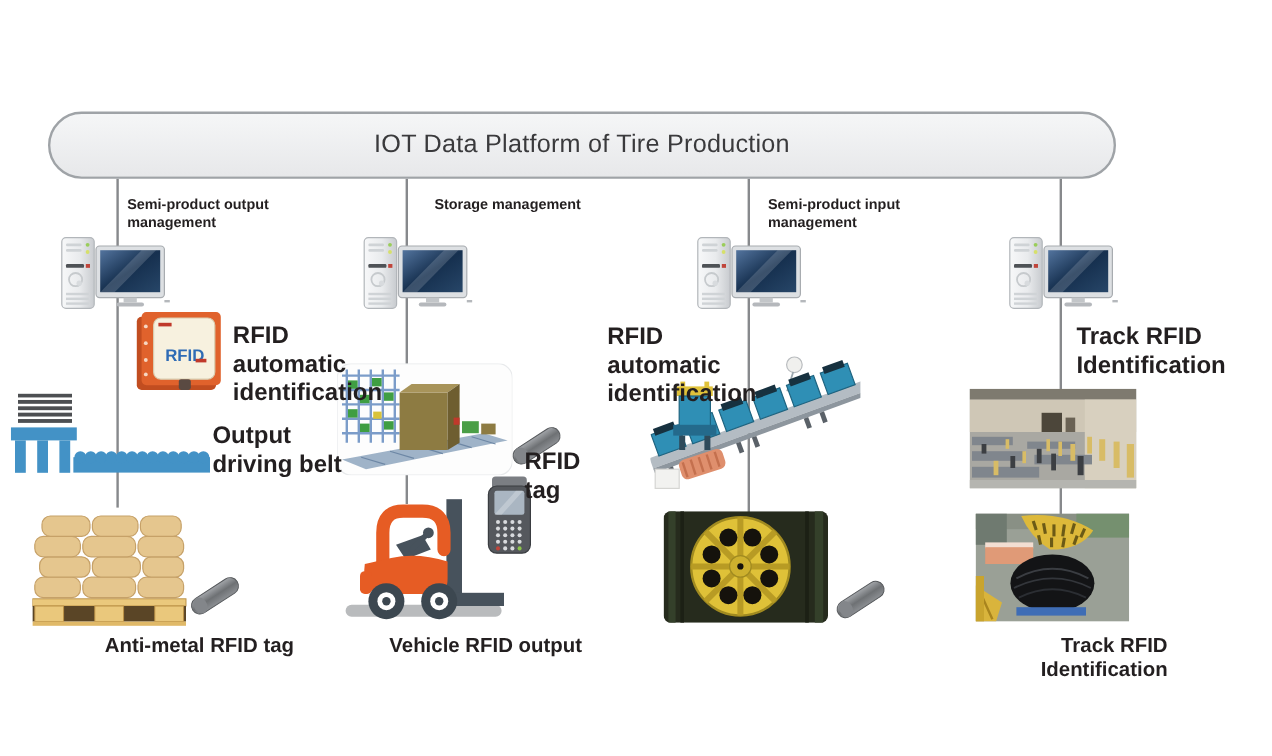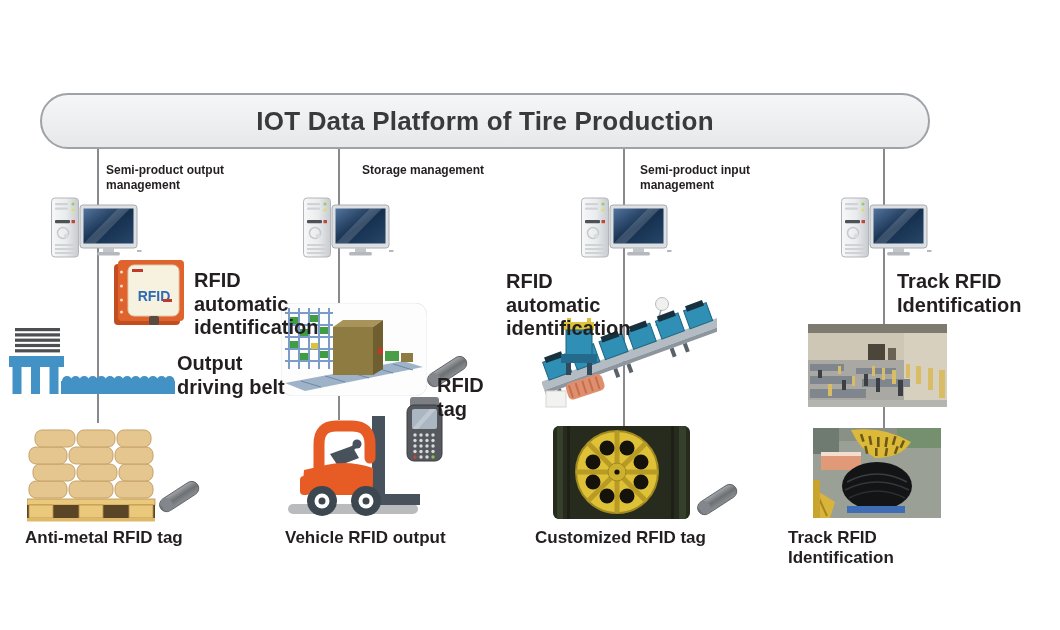--- a/index.html
+++ b/index.html
@@ -8,25 +8,25 @@
   .canvas { position:relative; width:1060px; height:630px; background:#fff; overflow:hidden; }
 
   .vline { position:absolute; width:2px; background:#87898c; z-index:1; }
 
   .pill {
     position:absolute; left:40px; top:93px; width:890px; height:56px;
     border:2px solid #9fa3a7; border-radius:28px;
     background:linear-gradient(#f5f6f7,#e7e8ea);
     display:flex; align-items:center; justify-content:center; z-index:2;
   }
-  .pill .title { font-size:26px; font-weight:700; color:#3a3a3c; letter-spacing:.2px; }
+  .pill .title { font-size:21px; font-weight:400; color:#3a3a3c; letter-spacing:.2px; }
 
   .col-header { position:absolute; font-size:12px; font-weight:700; line-height:1.22; z-index:3; }
   .item-label  { position:absolute; font-size:20px; font-weight:700; line-height:1.18; z-index:3; }
-  .bottom-label{ position:absolute; font-size:17px; font-weight:700; text-align:left; z-index:3; }
+  .bottom-label{ position:absolute; font-size:17px; font-weight:700; text-align:right; z-index:3; }
 
   .art { position:absolute; z-index:2; }
 </style>
 </head>
 <body>
 
 <div class="canvas">
 
   <svg width="0" height="0" style="position:absolute" aria-hidden="true">
     <defs>
@@ -344,21 +344,20 @@
         <circle cx="54" cy="22" r="7.5"></circle>
         <circle cx="74" cy="22" r="7.5"></circle>
         <circle cx="88" cy="36" r="7.5"></circle>
     </g>
     <circle cx="64" cy="46" r="9" fill="#cdb02e" stroke="#a08a20"></circle>
     <circle cx="64" cy="46" r="2.6" fill="#15120c"></circle>
   </svg>
   <svg class="art" style="left:694px;top:478px" width="48" height="42" viewBox="0 0 48 42">
       <use href="#cyl-tag"></use>
     </svg>
-  <div class="bottom-label" style="left:535px;top:528px;width:180px">Customized RFID tag</div>
 
   <div class="item-label" style="left:897px;top:270px;width:120px">Track RFID Identification</div>
 
   <svg class="art" style="left:808px;top:324px" width="139" height="83" viewBox="0 0 139 83">
     <rect width="139" height="83" fill="#a9a8a2"></rect>
     <rect width="139" height="9" fill="#7e7a6f"></rect>
     <rect y="9" width="139" height="27" fill="#cfc7b6"></rect>
     <rect x="96" y="9" width="43" height="74" fill="#d8d0bf"></rect>
     <rect x="60" y="20" width="17" height="16" fill="#4c463a"></rect>
     <rect x="80" y="24" width="8" height="12" fill="#6a6254"></rect>

